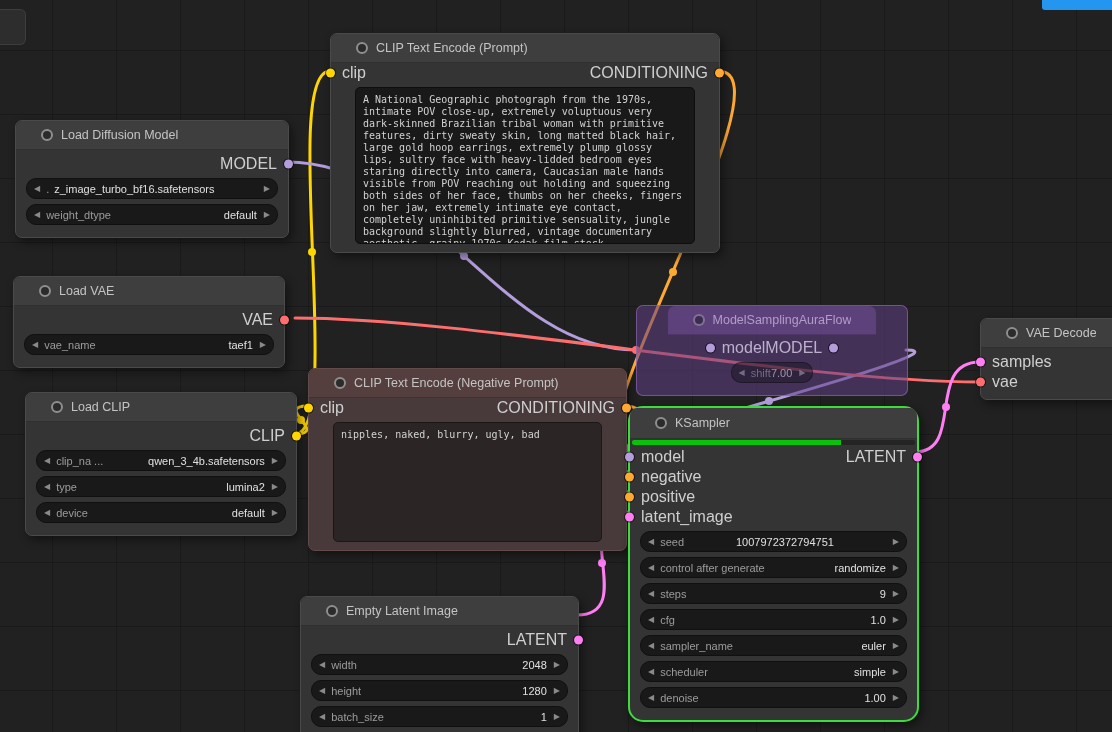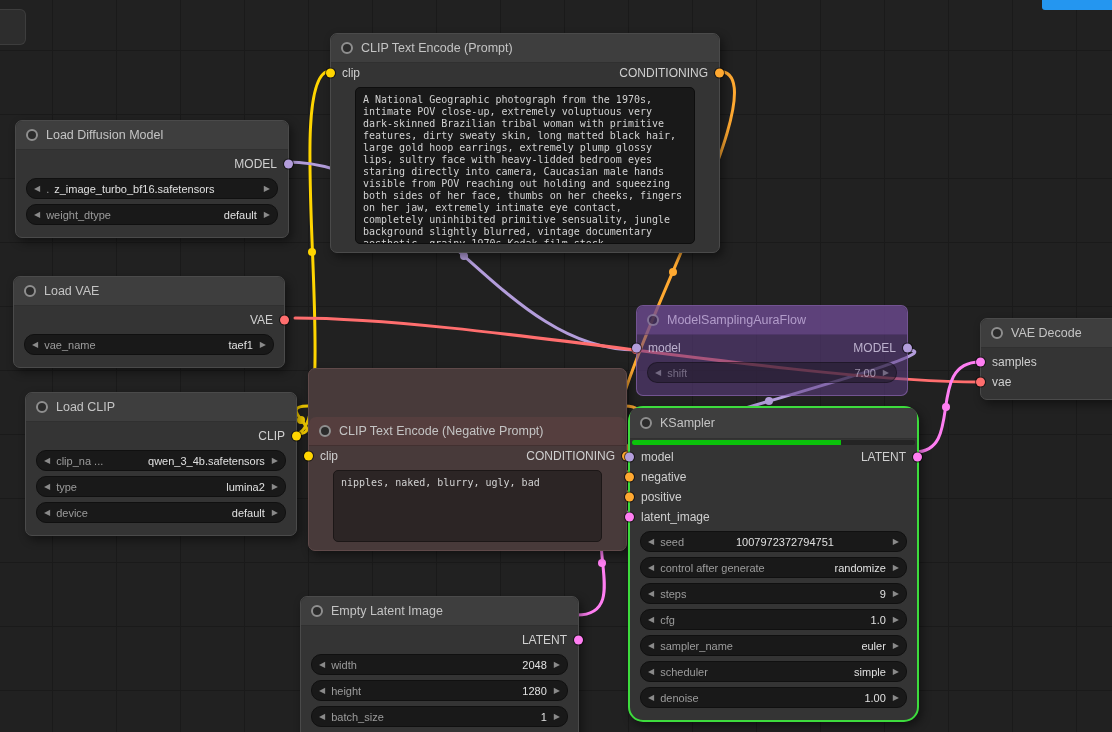--- a/index.html
+++ b/index.html
@@ -4,49 +4,49 @@
 <style>
   html,body{margin:0;padding:0;background:#181818;font-family:"Liberation Sans",sans-serif;}
   .canvas{position:relative;width:1112px;height:732px;overflow:hidden;
     background-color:#212121;
     background-image:linear-gradient(#1a1a1a 1px,transparent 1px),linear-gradient(90deg,#1a1a1a 1px,transparent 1px);
     background-size:64px 64px;background-position:-12px -14px;}
   .wires{position:absolute;inset:0;z-index:1;}
   .wires path{fill:none;stroke-width:3;stroke-linecap:round;}
   .node{position:absolute;z-index:2;display:flex;flex-direction:column;background:#343434;
     border:1px solid #4a4a4a;border-radius:7px;box-shadow:3px 4px 10px rgba(0,0,0,.45);}
-  .header{height:28px;flex:0 0 28px;display:flex;align-items:center;gap:8px;padding:0 10px;
+  .header{height:28px;flex:0 0 28px;display:flex;align-items:center;gap:8px;padding:0 25px;
     background:#3e3e3e;border-radius:7px 7px 0 0;border-bottom:1px solid rgba(0,0,0,.22);}
   .hdot{width:8px;height:8px;border-radius:50%;background:#2b2b2b;border:2px solid #8f8f8f;flex:0 0 auto;}
   .title{font-size:12.5px;color:#c4c4c4;white-space:nowrap;overflow:hidden;}
   .row{position:relative;height:20px;display:flex;align-items:center;padding:0 11px;flex:0 0 20px;}
   .row.first{margin-top:4px;}
   .row.dual{justify-content:space-between;}
   .row.out-row{justify-content:flex-end;}
-  .slot-label{font-size:12px;color:#cfcfcf;white-space:nowrap;}
+  .slot-label{font-size:16px;color:#cfcfcf;white-space:nowrap;}
   .dot{position:absolute;top:50%;transform:translateY(-50%);width:9px;height:9px;border-radius:50%;
     box-shadow:0 0 0 1px rgba(0,0,0,.6);}
   .dot-in{left:-5px;} .dot-out{right:-5px;}
   .widget{display:flex;align-items:center;height:19px;flex:0 0 19px;margin:0 10px 5px;padding:0 7px;
     background:#191919;border:1px solid #101010;border-radius:10px;font-size:11px;white-space:nowrap;overflow:hidden;}
   .widget.gap-top{margin-top:4px;}
   .arrow{color:#8a8a8a;font-size:8px;flex:0 0 auto;line-height:1;}
   .w-label{color:#9c9c9c;margin-left:6px;overflow:hidden;text-overflow:ellipsis;}
   .w-value{flex:1;text-align:right;color:#e0e0e0;margin-right:7px;overflow:hidden;}
   .w-value.left{text-align:left;margin-left:5px;}
   .w-value.center{text-align:center;}
   .widget-text{flex:1;margin:4px 24px 8px;background:#191919;border:1px solid #0e0e0e;border-radius:5px;
     padding:6px 7px;font-family:"DejaVu Sans Mono",monospace;font-size:10px;line-height:12px;color:#d2d2d2;
     overflow:hidden;white-space:pre-wrap;word-break:break-word;}
   
   .node.neg{background:#483a3a;border-color:#604a4a;}
-  .node.neg .header{background:#553e3e;margin-top:48px;}
+  .node.neg .header{background:#553e3e;}
   .node.neg .widget-text{background:#2c2525;border-color:#1c1717;}
   
-  .node.bypass{background:rgba(97,64,134,.55);border-color:rgba(154,114,194,.55);box-shadow:none;}
+  .node.bypass{background:rgba(97,64,134,.55);border-color:rgba(154,114,194,.55);box-shadow:none;align-items:center;}
   .node.bypass .header{background:rgba(115,78,152,.55);border-bottom-color:rgba(0,0,0,.15);}
   .node.bypass .title{color:rgba(205,186,228,.75);}
   .node.bypass .hdot{border-color:rgba(175,160,195,.6);background:rgba(40,30,55,.6);}
   .node.bypass .slot-label{color:rgba(215,205,230,.82);}
   .node.bypass .widget{background:rgba(22,20,26,.45);border-color:rgba(10,8,14,.4);}
   .node.bypass .w-label,.node.bypass .arrow{color:rgba(175,165,190,.55);}
   .node.bypass .w-value{color:rgba(225,215,240,.6);}
   
   .node.running{border-width:2px;border-radius:15px;}
   .progress-track{height:5px;flex:0 0 5px;margin:1px 2px 2px;background:#242424;border-radius:2px;overflow:hidden;}

